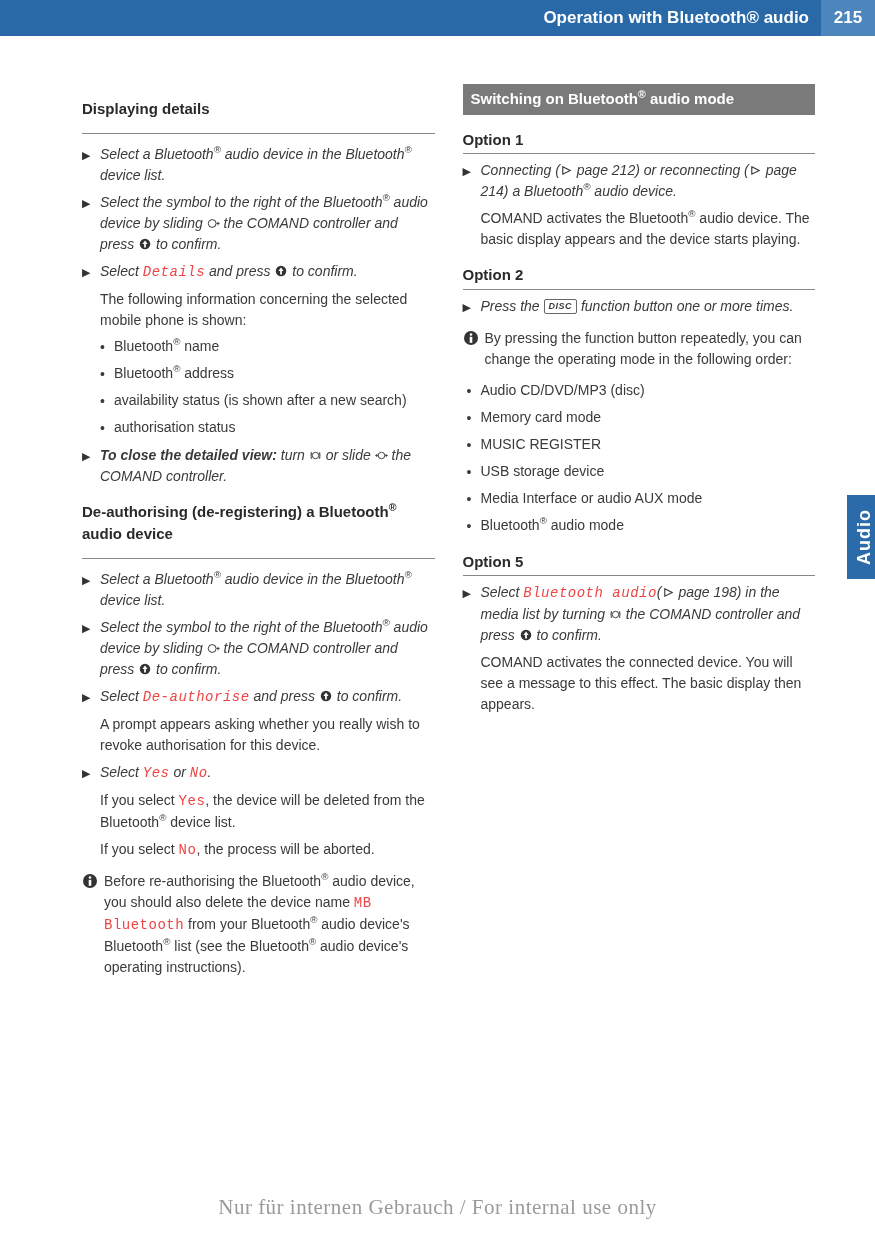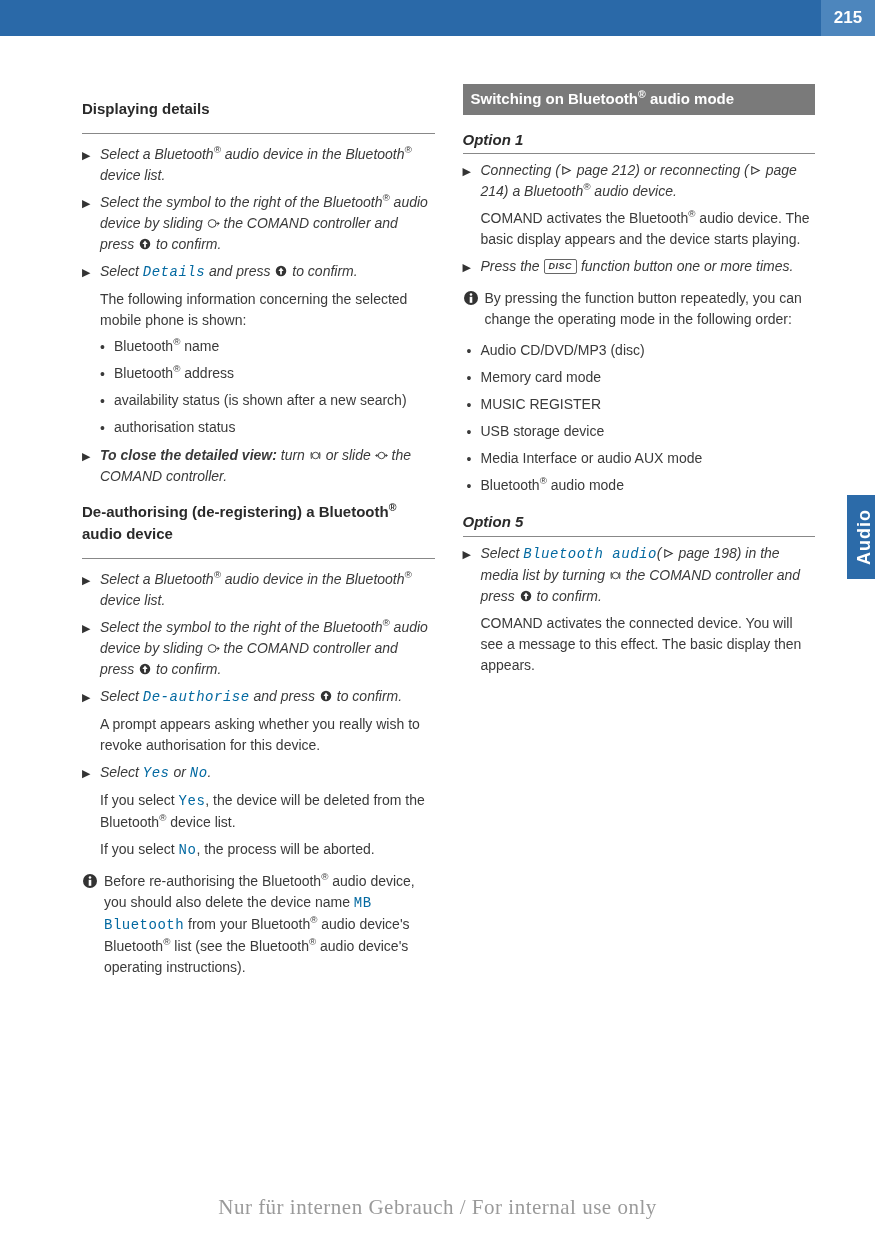--- a/index.html
+++ b/index.html
@@ -74,21 +74,20 @@
     padding: 4px 8px;
     margin: 0 0 14px;
   }
   h3.opt {
     font-weight: bold;
     font-size: 15px;
     color: #2a2a2a;
     border-bottom: 1px solid #888;
     padding-bottom: 2px;
     margin: 14px 0 2px;
-    font-style: italic;
   }
   .step { display: flex; margin: 6px 0; }
   .step .tri {
     flex: 0 0 18px;
     font-size: 11px;
     line-height: 22px;
     color: #333;
   }
   .step .body { flex: 1; font-style: italic; }
   .follow { margin-left: 18px; }
@@ -96,21 +95,21 @@
   .bullet { display: flex; margin: 5px 0; }
   .bullet .dot { flex: 0 0 14px; line-height: 22px; }
   .bullet .txt { flex: 1; }
   .info { display: flex; margin: 10px 0; }
   .info .icon {
     flex: 0 0 22px;
     line-height: 20px;
   }
   .info .icon svg { width: 16px; height: 16px; vertical-align: -3px; }
   .info .body { flex: 1; }
-  .ui { color: #0369a1; font-family: "Courier New", monospace; letter-spacing: 0.5px; }
+  .ui { color: #ef4444; font-family: "Courier New", monospace; letter-spacing: 0.5px; }
   .sym svg { width: 13px; height: 13px; vertical-align: -2px; }
   .sym-press svg { width: 14px; height: 14px; vertical-align: -2px; }
   .key {
     display: inline-block;
     border: 1px solid #666;
     border-radius: 2px;
     font-size: 9px;
     font-weight: bold;
     padding: 0 4px;
     line-height: 13px;
@@ -161,20 +160,21 @@
         <rect x="6.7" y="6.8" width="2.6" height="6" fill="#fff"></rect>
       </g>
     <g id="xref">
         <path d="M1 3 L9 7 L1 11 Z" fill="none" stroke="#333" stroke-width="1.2"></path>
       </g>
   </defs>
 </svg>
 
 <div class="header">
   <div class="header-bar">
+    <span class="header-title">Operation with Bluetooth® audio</span>
     <span class="page-num">215</span>
   </div>
 </div>
 
 <div class="side-tab">Audio</div>
 
 <div class="content">
 
   <div class="col">
 
@@ -278,20 +278,21 @@
     <div class="step">
       <span class="tri">▶</span>
       <span class="body"><span>Connecting (</span><span class="sym"><svg viewBox="0 0 10 14">
               <use href="#xref"></use>
             </svg></span><span> page 212) or reconnecting (</span><span class="sym"><svg viewBox="0 0 10 14">
               <use href="#xref"></use>
             </svg></span><span> page 214) a Bluetooth</span><sup>®</sup><span> audio device.</span></span>
     </div>
     <div class="follow"><span>COMAND activates the Bluetooth</span><sup>®</sup><span> audio device. The basic display appears and the device starts playing.</span></div>
 
+    <h3 class="opt">Option 2</h3>
     <div class="step">
       <span class="tri">▶</span>
       <span class="body"><span>Press the </span><span class="key">DISC</span><span> function button one or more times.</span></span>
     </div>
 
     <div class="info">
       <span class="icon"><svg viewBox="0 0 16 16">
             <use href="#info"></use>
           </svg></span>
       <span class="body">By pressing the function button repeat­edly, you can change the operating mode in the following order:</span>

